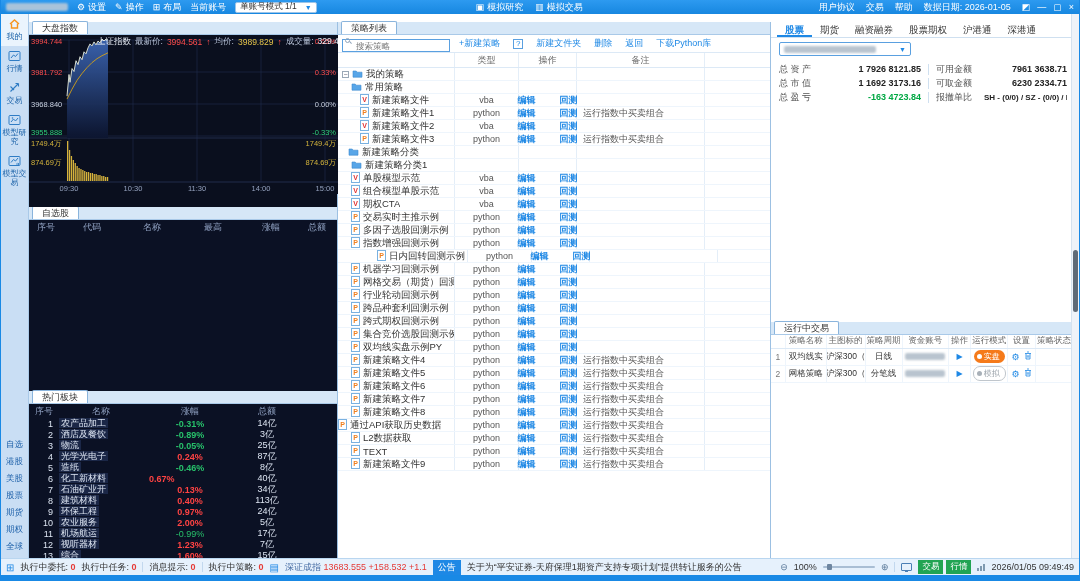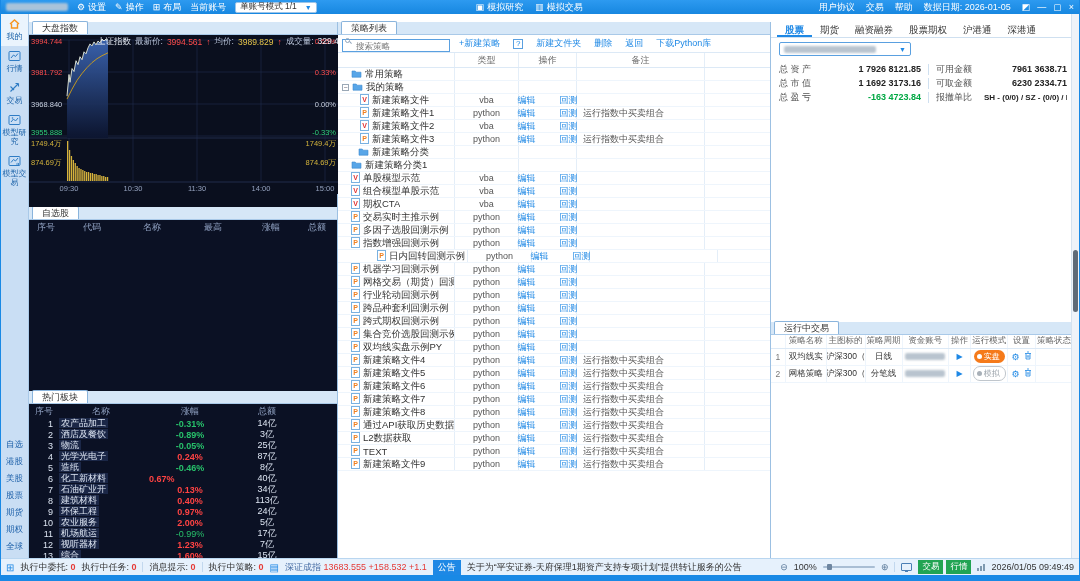--- a/index.html
+++ b/index.html
@@ -61,21 +61,21 @@
     display:inline-flex; align-items:center; justify-content:center; cursor:pointer; }
   .listhead{ display:flex; height:15px; align-items:center; font-size:9px; color:#666;
     border-bottom:1px solid #dce9f6; }
   .cgrid{ border-right:1px solid #e4eef8; height:100%; display:flex; align-items:center; justify-content:center; }
   .s-row{ display:flex; height:13px; align-items:center; font-size:9.5px; color:#333;
     border-bottom:1px solid #eef5fc; }
   .s-name{ width:117px; display:flex; align-items:center; gap:3px; overflow:hidden; white-space:nowrap;
     border-right:1px solid #e4eef8; height:100%; }
   .s-type{ width:64px; text-align:center; font-size:9px; color:#555; border-right:1px solid #e4eef8; height:100%;
     display:flex; align-items:center; justify-content:center; }
-  .s-ops{ width:58px; display:flex; gap:24px; justify-content:center; border-right:1px solid #e4eef8; height:100%; align-items:center; }
+  .s-ops{ width:58px; display:flex; gap:24px; justify-content:center; border-right:1px solid #e4eef8; height:100%; align-items:center;font-weight:bold; }
   .s-note{ width:128px; font-size:9px; color:#555; padding-left:6px; overflow:hidden; white-space:nowrap;
     border-right:1px solid #e4eef8; height:100%; display:flex; align-items:center; }
   .s-extra{ flex:1; height:100%; }
   .expbox{ width:7px; height:7px; border:1px solid #9aa8b6; color:#667; font-size:7px; line-height:5px;
     text-align:center; flex:none; }
   
   #right-col{ left:770px; width:302px; display:flex; flex-direction:column; }
   .subtabs{ height:16px; display:flex; gap:0; border-bottom:1px solid #cfe0f0; align-items:stretch; padding-left:6px; }
   .sub{ font-size:9.5px; color:#333; padding:2px 8px 0; cursor:pointer; }
   .sub.active{ color:#1e88e5; border-bottom:2px solid #1e88e5; font-weight:bold; }
@@ -429,134 +429,134 @@
     </div>
     <div class="listhead">
       <div class="cgrid" style="width:117px;"></div>
       <div class="cgrid" style="width:64px;">类型</div>
       <div class="cgrid" style="width:58px;">操作</div>
       <div class="cgrid" style="width:128px;">备注</div>
       <div style="flex:1;height:100%;"></div>
     </div>
     <div id="strategy-rows" style="overflow:hidden;flex:1;">
         <div class="s-row">
-          <div class="s-name" style="padding-left:13px;">
-            <span><svg width="11" height="9" style="flex:none;">
-                <path d="M1 2 h3.2 l1 1.2 H10 v5 H1 z" fill="#58a6e8" stroke="#3c8ad0" stroke-width="0.6"></path>
-              </svg></span>
-            <span style="overflow:hidden;">常用策略</span>
-          </div>
-          <div class="s-type"></div>
-          <div class="s-ops"></div>
-          <div class="s-note"></div>
-          <div class="s-extra"></div>
-        </div>
-        <div class="s-row">
           <div class="s-name" style="padding-left:4px;">
             <span class="expbox">−</span>
             <span><svg width="11" height="9" style="flex:none;">
                 <path d="M1 2 h3.2 l1 1.2 H10 v5 H1 z" fill="#58a6e8" stroke="#3c8ad0" stroke-width="0.6"></path>
               </svg></span>
             <span style="overflow:hidden;">我的策略</span>
           </div>
           <div class="s-type"></div>
           <div class="s-ops"></div>
           <div class="s-note"></div>
           <div class="s-extra"></div>
         </div>
         <div class="s-row">
-          <div class="s-name" style="padding-left:22px;">
-            <span><svg width="9" height="11" style="flex:none;">
-                <rect x="0.5" y="0.5" width="8" height="10" fill="#fff" stroke="#7ab1e0"></rect>
-                <text x="4.5" y="8.2" font-size="7" text-anchor="middle" font-weight="bold" fill="#e03030">V</text>
-              </svg></span>
-            <span style="overflow:hidden;">新建策略文件</span>
-          </div>
-          <div class="s-type">vba</div>
-          <div class="s-ops">
-            <span class="lnk">编辑</span>
-            <span class="lnk">回测</span>
-          </div>
-          <div class="s-note"></div>
-          <div class="s-extra"></div>
-        </div>
-        <div class="s-row">
-          <div class="s-name" style="padding-left:22px;">
-            <span><svg width="9" height="11" style="flex:none;">
-                <rect x="0.5" y="0.5" width="8" height="10" fill="#fff" stroke="#7ab1e0"></rect>
-                <text x="4.5" y="8.2" font-size="7" text-anchor="middle" font-weight="bold" fill="#f08020">P</text>
-              </svg></span>
-            <span style="overflow:hidden;">新建策略文件1</span>
-          </div>
-          <div class="s-type">python</div>
-          <div class="s-ops">
-            <span class="lnk">编辑</span>
-            <span class="lnk">回测</span>
-          </div>
-          <div class="s-note">运行指数中买卖组合</div>
-          <div class="s-extra"></div>
-        </div>
-        <div class="s-row">
-          <div class="s-name" style="padding-left:22px;">
-            <span><svg width="9" height="11" style="flex:none;">
-                <rect x="0.5" y="0.5" width="8" height="10" fill="#fff" stroke="#7ab1e0"></rect>
-                <text x="4.5" y="8.2" font-size="7" text-anchor="middle" font-weight="bold" fill="#e03030">V</text>
-              </svg></span>
-            <span style="overflow:hidden;">新建策略文件2</span>
-          </div>
-          <div class="s-type">vba</div>
-          <div class="s-ops">
-            <span class="lnk">编辑</span>
-            <span class="lnk">回测</span>
-          </div>
-          <div class="s-note"></div>
-          <div class="s-extra"></div>
-        </div>
-        <div class="s-row">
-          <div class="s-name" style="padding-left:22px;">
-            <span><svg width="9" height="11" style="flex:none;">
-                <rect x="0.5" y="0.5" width="8" height="10" fill="#fff" stroke="#7ab1e0"></rect>
-                <text x="4.5" y="8.2" font-size="7" text-anchor="middle" font-weight="bold" fill="#f08020">P</text>
-              </svg></span>
-            <span style="overflow:hidden;">新建策略文件3</span>
-          </div>
-          <div class="s-type">python</div>
-          <div class="s-ops">
-            <span class="lnk">编辑</span>
-            <span class="lnk">回测</span>
-          </div>
-          <div class="s-note">运行指数中买卖组合</div>
-          <div class="s-extra"></div>
-        </div>
-        <div class="s-row">
-          <div class="s-name" style="padding-left:20px;">
+          <div class="s-name" style="padding-left:13px;">
             <span><svg width="11" height="9" style="flex:none;">
                 <path d="M1 2 h3.2 l1 1.2 H10 v5 H1 z" fill="#58a6e8" stroke="#3c8ad0" stroke-width="0.6"></path>
               </svg></span>
-            <span style="overflow:hidden;">新建策略分类</span>
+            <span style="overflow:hidden;">常用策略</span>
           </div>
           <div class="s-type"></div>
           <div class="s-ops"></div>
           <div class="s-note"></div>
           <div class="s-extra"></div>
         </div>
         <div class="s-row">
-          <div class="s-name" style="padding-left:13px;">
+          <div class="s-name" style="padding-left:22px;">
+            <span><svg width="9" height="11" style="flex:none;">
+                <rect x="0.5" y="0.5" width="8" height="10" fill="#fff" stroke="#7ab1e0"></rect>
+                <text x="4.5" y="8.2" font-size="7" text-anchor="middle" font-weight="bold" fill="#e03030">V</text>
+              </svg></span>
+            <span style="overflow:hidden;">新建策略文件</span>
+          </div>
+          <div class="s-type">vba</div>
+          <div class="s-ops">
+            <span class="lnk">编辑</span>
+            <span class="lnk">回测</span>
+          </div>
+          <div class="s-note"></div>
+          <div class="s-extra"></div>
+        </div>
+        <div class="s-row">
+          <div class="s-name" style="padding-left:22px;">
+            <span><svg width="9" height="11" style="flex:none;">
+                <rect x="0.5" y="0.5" width="8" height="10" fill="#fff" stroke="#7ab1e0"></rect>
+                <text x="4.5" y="8.2" font-size="7" text-anchor="middle" font-weight="bold" fill="#f08020">P</text>
+              </svg></span>
+            <span style="overflow:hidden;">新建策略文件1</span>
+          </div>
+          <div class="s-type">python</div>
+          <div class="s-ops">
+            <span class="lnk">编辑</span>
+            <span class="lnk">回测</span>
+          </div>
+          <div class="s-note">运行指数中买卖组合</div>
+          <div class="s-extra"></div>
+        </div>
+        <div class="s-row">
+          <div class="s-name" style="padding-left:22px;">
+            <span><svg width="9" height="11" style="flex:none;">
+                <rect x="0.5" y="0.5" width="8" height="10" fill="#fff" stroke="#7ab1e0"></rect>
+                <text x="4.5" y="8.2" font-size="7" text-anchor="middle" font-weight="bold" fill="#e03030">V</text>
+              </svg></span>
+            <span style="overflow:hidden;">新建策略文件2</span>
+          </div>
+          <div class="s-type">vba</div>
+          <div class="s-ops">
+            <span class="lnk">编辑</span>
+            <span class="lnk">回测</span>
+          </div>
+          <div class="s-note"></div>
+          <div class="s-extra"></div>
+        </div>
+        <div class="s-row">
+          <div class="s-name" style="padding-left:22px;">
+            <span><svg width="9" height="11" style="flex:none;">
+                <rect x="0.5" y="0.5" width="8" height="10" fill="#fff" stroke="#7ab1e0"></rect>
+                <text x="4.5" y="8.2" font-size="7" text-anchor="middle" font-weight="bold" fill="#f08020">P</text>
+              </svg></span>
+            <span style="overflow:hidden;">新建策略文件3</span>
+          </div>
+          <div class="s-type">python</div>
+          <div class="s-ops">
+            <span class="lnk">编辑</span>
+            <span class="lnk">回测</span>
+          </div>
+          <div class="s-note">运行指数中买卖组合</div>
+          <div class="s-extra"></div>
+        </div>
+        <div class="s-row">
+          <div class="s-name" style="padding-left:10px;">
             <span><svg width="11" height="9" style="flex:none;">
                 <path d="M1 2 h3.2 l1 1.2 H10 v5 H1 z" fill="#58a6e8" stroke="#3c8ad0" stroke-width="0.6"></path>
               </svg></span>
-            <span style="overflow:hidden;">新建策略分类1</span>
+            <span style="overflow:hidden;">新建策略分类</span>
           </div>
           <div class="s-type"></div>
           <div class="s-ops"></div>
           <div class="s-note"></div>
           <div class="s-extra"></div>
         </div>
         <div class="s-row">
           <div class="s-name" style="padding-left:13px;">
+            <span><svg width="11" height="9" style="flex:none;">
+                <path d="M1 2 h3.2 l1 1.2 H10 v5 H1 z" fill="#58a6e8" stroke="#3c8ad0" stroke-width="0.6"></path>
+              </svg></span>
+            <span style="overflow:hidden;">新建策略分类1</span>
+          </div>
+          <div class="s-type"></div>
+          <div class="s-ops"></div>
+          <div class="s-note"></div>
+          <div class="s-extra"></div>
+        </div>
+        <div class="s-row">
+          <div class="s-name" style="padding-left:13px;">
             <span><svg width="9" height="11" style="flex:none;">
                 <rect x="0.5" y="0.5" width="8" height="10" fill="#fff" stroke="#7ab1e0"></rect>
                 <text x="4.5" y="8.2" font-size="7" text-anchor="middle" font-weight="bold" fill="#e03030">V</text>
               </svg></span>
             <span style="overflow:hidden;">单股模型示范</span>
           </div>
           <div class="s-type">vba</div>
           <div class="s-ops">
             <span class="lnk">编辑</span>
             <span class="lnk">回测</span>
@@ -846,21 +846,21 @@
           </div>
           <div class="s-type">python</div>
           <div class="s-ops">
             <span class="lnk">编辑</span>
             <span class="lnk">回测</span>
           </div>
           <div class="s-note">运行指数中买卖组合</div>
           <div class="s-extra"></div>
         </div>
         <div class="s-row">
-          <div class="s-name" style="padding-left:13px;">
+          <div class="s-name" style="padding-left:0;">
             <span><svg width="9" height="11" style="flex:none;">
                 <rect x="0.5" y="0.5" width="8" height="10" fill="#fff" stroke="#7ab1e0"></rect>
                 <text x="4.5" y="8.2" font-size="7" text-anchor="middle" font-weight="bold" fill="#f08020">P</text>
               </svg></span>
             <span style="overflow:hidden;">通过API获取历史数据</span>
           </div>
           <div class="s-type">python</div>
           <div class="s-ops">
             <span class="lnk">编辑</span>
             <span class="lnk">回测</span>

